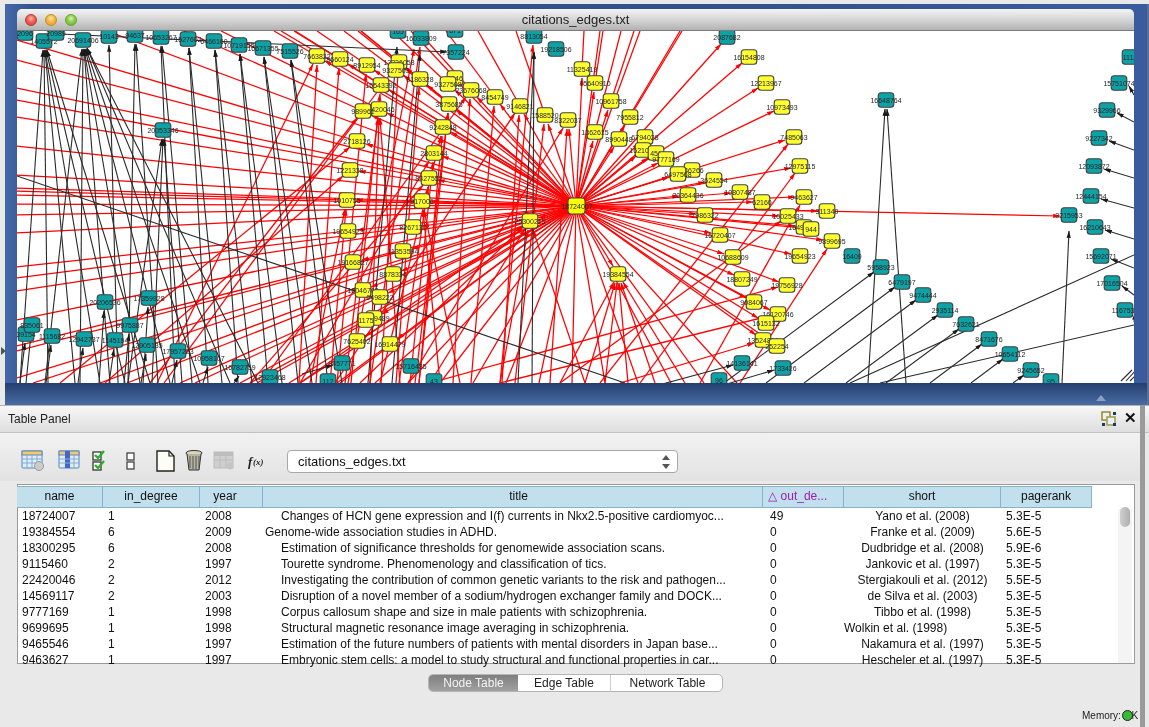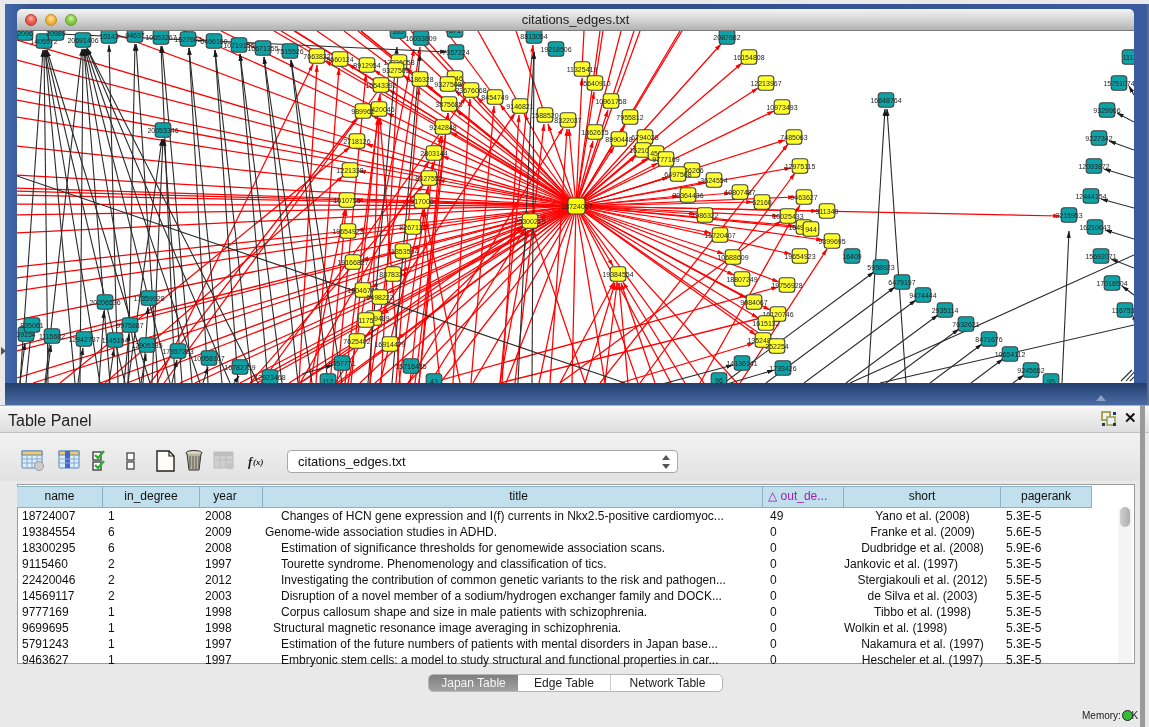--- a/index.html
+++ b/index.html
@@ -588,21 +588,21 @@
 <text x="577" y="208.5" font-size="7" text-anchor="middle" fill="#242424">18724007</text>
 </g>
 </svg>
 </div>
 <div class="abs" style="left:1147px;top:4px;width:2px;height:401px;background:#5e6e8e"></div>
 
 <div class="abs" style="left:1096px;top:395px;width:0;height:0;border-bottom:6px solid #8aa0c4;border-left:5px solid transparent;border-right:5px solid transparent"></div>
 
 <div class="abs" style="left:0;top:405px;width:1149px;height:322px;background:#e9e9e9;border-top:1px solid #b0b0b0">
   <div class="abs" style="left:0;top:0;width:1149px;height:27px;background:linear-gradient(#f7f7f7,#dedede);border-bottom:1px solid #c2c2c2"></div>
-  <div class="abs" style="left:8px;top:6px;font-size:16px;color:#222">Table Panel</div>
+  <div class="abs" style="left:8px;top:6px;font-size:12px;color:#222">Table Panel</div>
 
   <svg class="abs" style="left:1101px;top:5px;width:16px;height:16px" viewBox="0 0 16 16">
     <rect x="1" y="1" width="8" height="8" fill="#e8f0fa" stroke="#a09030" stroke-width="1.6"></rect>
     <rect x="6" y="6" width="8" height="8" fill="#e8f0fa" stroke="#a0a050" stroke-width="1.6"></rect>
     <rect x="12" y="1" width="3" height="3" fill="#1a3a6a"></rect>
       <rect x="1" y="12" width="3" height="3" fill="#1a3a6a"></rect>
       <rect x="12" y="12" width="3" height="3" fill="#1a3a6a"></rect>
   </svg>
   <div class="abs" style="left:1124px;top:3px;font-size:15px;font-weight:bold;color:#111">✕</div>
 </div>
@@ -686,21 +686,21 @@
 <div class="cell" style="left:205px;top:541px;width:70px">2008</div>
 <div class="cell" style="left:281px;top:541px;width:482px">Estimation of significance thresholds for genomewide association scans.</div>
 <div class="cell" style="left:770px;top:541px;width:70px">0</div>
 <div class="cell" style="left:844px;top:541px;width:157px;text-align:center">Dudbridge et al. (2008)</div>
 <div class="cell" style="left:1006px;top:541px;width:85px">5.9E-6</div>
 <div class="cell" style="left:22px;top:557px;width:80px">9115460</div>
 <div class="cell" style="left:108px;top:557px;width:90px">2</div>
 <div class="cell" style="left:205px;top:557px;width:70px">1997</div>
 <div class="cell" style="left:281px;top:557px;width:482px">Tourette syndrome. Phenomenology and classification of tics.</div>
 <div class="cell" style="left:770px;top:557px;width:70px">0</div>
-<div class="cell" style="left:844px;top:557px;width:157px;">Jankovic et al. (1997)</div>
+<div class="cell" style="left:844px;top:557px;width:157px;text-align:center">Jankovic et al. (1997)</div>
 <div class="cell" style="left:1006px;top:557px;width:85px">5.3E-5</div>
 <div class="cell" style="left:22px;top:573px;width:80px">22420046</div>
 <div class="cell" style="left:108px;top:573px;width:90px">2</div>
 <div class="cell" style="left:205px;top:573px;width:70px">2012</div>
 <div class="cell" style="left:281px;top:573px;width:482px">Investigating the contribution of common genetic variants to the risk and pathogen...</div>
 <div class="cell" style="left:770px;top:573px;width:70px">0</div>
 <div class="cell" style="left:844px;top:573px;width:157px;text-align:center">Stergiakouli et al. (2012)</div>
 <div class="cell" style="left:1006px;top:573px;width:85px">5.5E-5</div>
 <div class="cell" style="left:22px;top:589px;width:80px">14569117</div>
 <div class="cell" style="left:108px;top:589px;width:90px">2</div>
@@ -712,43 +712,43 @@
 <div class="cell" style="left:22px;top:605px;width:80px">9777169</div>
 <div class="cell" style="left:108px;top:605px;width:90px">1</div>
 <div class="cell" style="left:205px;top:605px;width:70px">1998</div>
 <div class="cell" style="left:281px;top:605px;width:482px">Corpus callosum shape and size in male patients with schizophrenia.</div>
 <div class="cell" style="left:770px;top:605px;width:70px">0</div>
 <div class="cell" style="left:844px;top:605px;width:157px;text-align:center">Tibbo et al. (1998)</div>
 <div class="cell" style="left:1006px;top:605px;width:85px">5.3E-5</div>
 <div class="cell" style="left:22px;top:621px;width:80px">9699695</div>
 <div class="cell" style="left:108px;top:621px;width:90px">1</div>
 <div class="cell" style="left:205px;top:621px;width:70px">1998</div>
-<div class="cell" style="left:273px;top:621px;width:482px">Structural magnetic resonance image averaging in schizophrenia.</div>
+<div class="cell" style="left:281px;top:621px;width:482px">Structural magnetic resonance image averaging in schizophrenia.</div>
 <div class="cell" style="left:770px;top:621px;width:70px">0</div>
 <div class="cell" style="left:844px;top:621px;width:157px;text-align:left">Wolkin et al. (1998)</div>
 <div class="cell" style="left:1006px;top:621px;width:85px">5.3E-5</div>
-<div class="cell" style="left:22px;top:637px;width:80px">5791243</div>
+<div class="cell" style="left:22px;top:637px;width:80px">9465546</div>
 <div class="cell" style="left:108px;top:637px;width:90px">1</div>
 <div class="cell" style="left:205px;top:637px;width:70px">1997</div>
 <div class="cell" style="left:281px;top:637px;width:482px">Estimation of the future numbers of patients with mental disorders in Japan base...</div>
 <div class="cell" style="left:770px;top:637px;width:70px">0</div>
 <div class="cell" style="left:844px;top:637px;width:157px;text-align:center">Nakamura et al. (1997)</div>
 <div class="cell" style="left:1006px;top:637px;width:85px">5.3E-5</div>
 <div class="cell" style="left:22px;top:653px;width:80px">9463627</div>
 <div class="cell" style="left:108px;top:653px;width:90px">1</div>
 <div class="cell" style="left:205px;top:653px;width:70px">1997</div>
 <div class="cell" style="left:281px;top:653px;width:482px">Embryonic stem cells: a model to study structural and functional properties in car...</div>
 <div class="cell" style="left:770px;top:653px;width:70px">0</div>
 <div class="cell" style="left:844px;top:653px;width:157px;text-align:center">Hescheler et al. (1997)</div>
 <div class="cell" style="left:1006px;top:653px;width:85px">5.3E-5</div>
 
 <div class="abs" style="left:1118px;top:509px;width:14px;height:154px;background:#f4f4f4"></div>
 <div class="abs" style="left:1120px;top:507px;width:10px;height:20px;background:linear-gradient(90deg,#cfcfcf,#aeaeae);border-radius:5px"></div>
 
 <div class="abs" style="left:428px;top:674px;width:295px;height:18px;background:#fff;border:1px solid #b5b5b5;border-radius:5px;overflow:hidden">
-  <div class="abs" style="left:0;top:0;width:89px;height:18px;background:linear-gradient(#7f7f7f,#a5a5a5);color:#f5f5f5;text-align:center;font-size:12px;line-height:17px">Japan Table</div>
+  <div class="abs" style="left:0;top:0;width:89px;height:18px;background:linear-gradient(#7f7f7f,#a5a5a5);color:#f5f5f5;text-align:center;font-size:12px;line-height:17px">Node Table</div>
   <div class="abs" style="left:89px;top:0;width:93px;height:18px;color:#222;text-align:center;font-size:12px;line-height:17px;border-right:1px solid #ccc">Edge Table</div>
   <div class="abs" style="left:182px;top:0;width:113px;height:18px;color:#222;text-align:center;font-size:12px;line-height:17px">Network Table</div>
 </div>
 
 <div class="abs" style="left:1082px;top:710px;font-size:10px;color:#222">Memory: OK</div>
 <div class="abs" style="left:1122px;top:710px;width:11px;height:11px;border-radius:50%;background:#35bb35;border:1px solid #222"></div>
 
 <div class="abs" style="left:1140px;top:405px;width:5px;height:322px;background:#9a9a9a"></div>
 </body></html>

